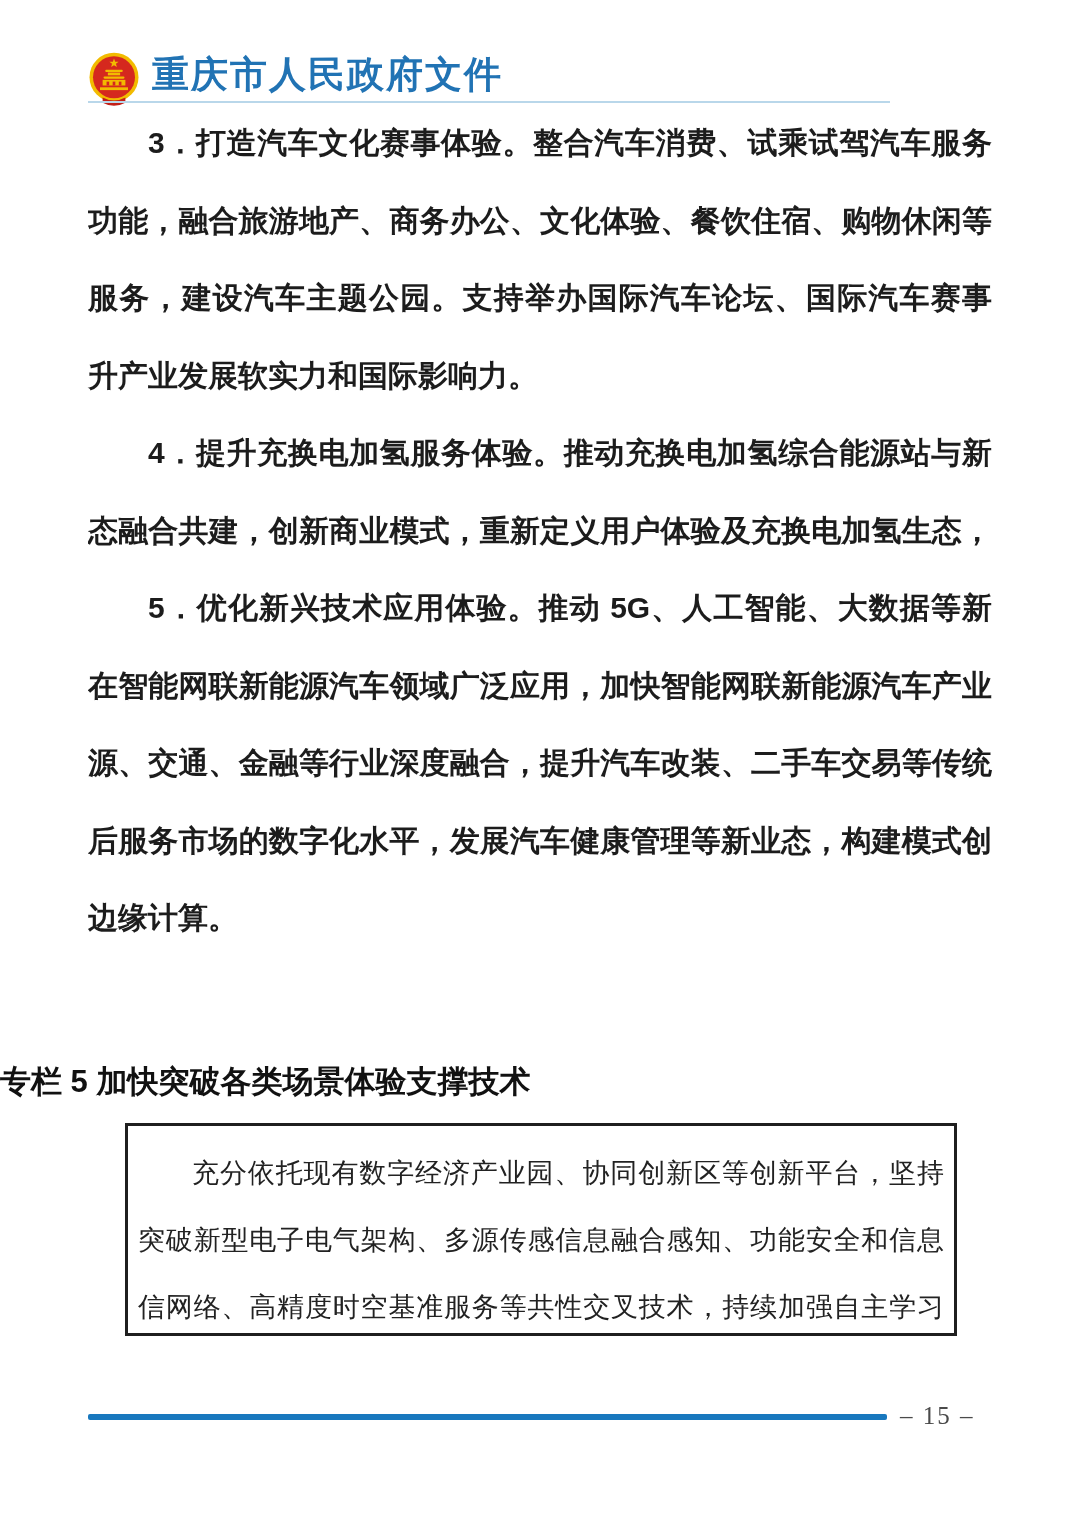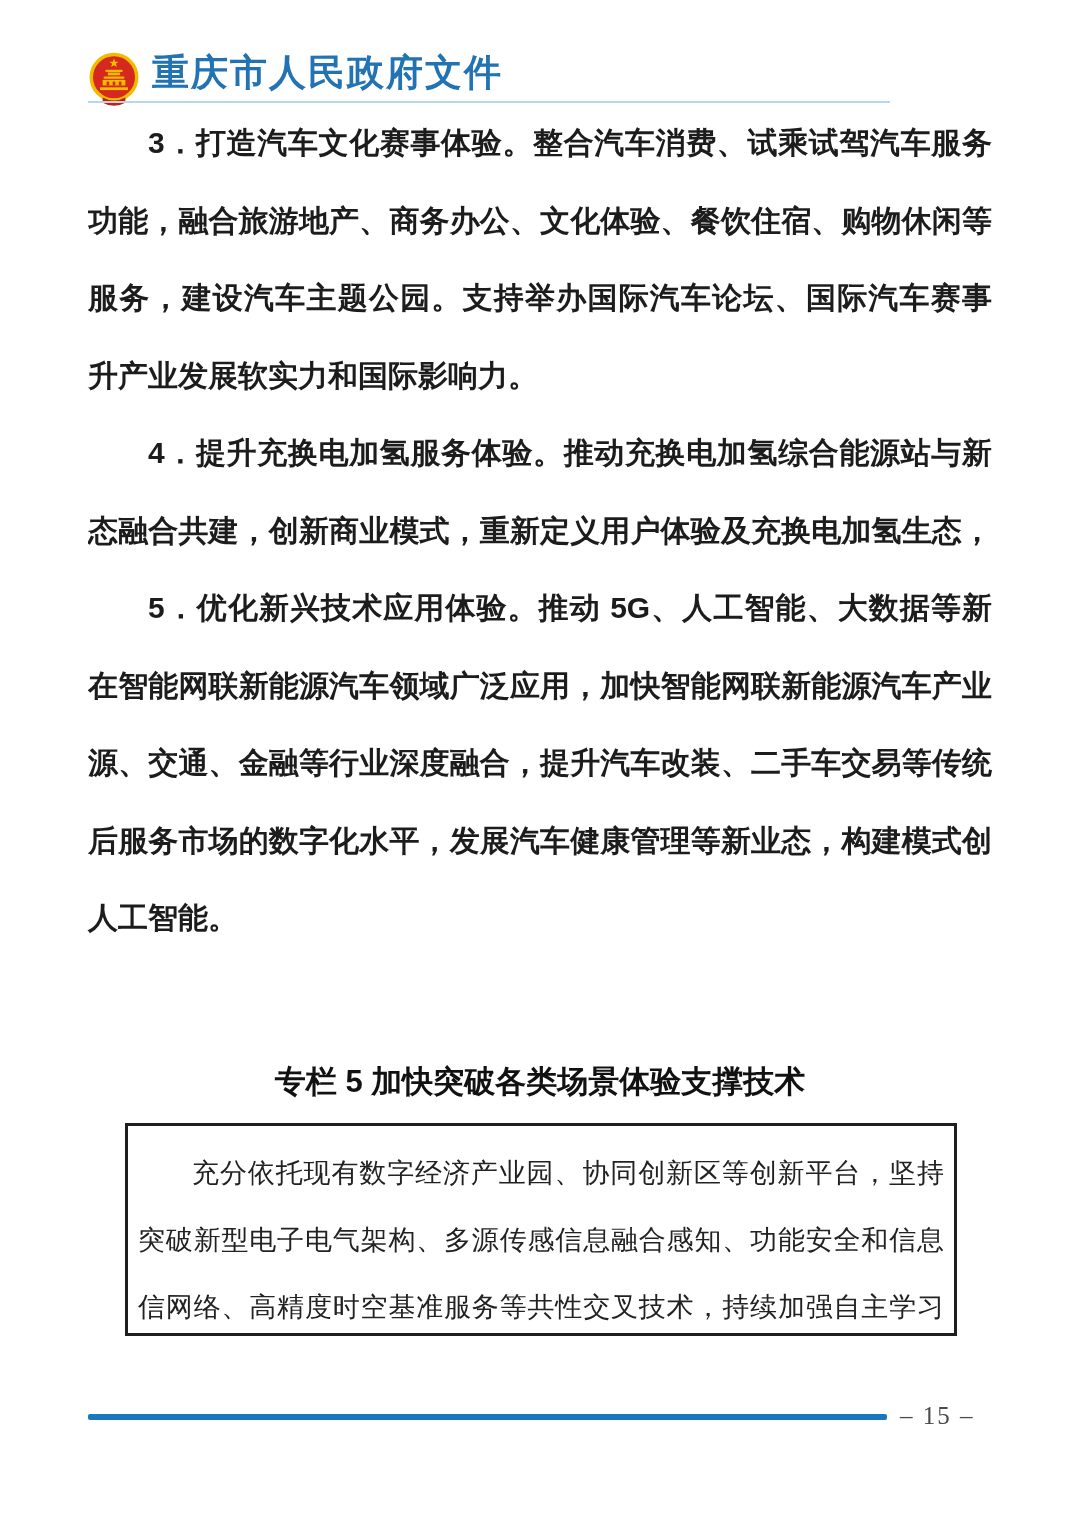--- a/index.html
+++ b/index.html
@@ -29,21 +29,21 @@
     font-weight:bold;
     text-align:justify;text-justify:inter-character;
     white-space:nowrap;
   }
   .body-line.fill{text-align-last:justify;white-space:normal;overflow:hidden;}
   .body-line.endline{text-align-last:left;}
   .body-line.indent{text-indent:2em;}
   
   .column-heading{
     position:absolute;left:0;top:1040px;width:1080px;height:83px;
-    line-height:83px;text-align:center;
+    line-height:83px;
     font-size:31px;font-weight:bold;color:#111111;
   }
   
   .column-box{
     position:absolute;left:125px;top:1123px;width:832px;height:213px;
     border:3px solid #1f1f1f;box-sizing:border-box;
     padding:14px 10px 0 10px;overflow:hidden;
     font-family:"Liberation Serif", serif;
   }
   .box-line{
@@ -77,40 +77,40 @@
     <rect x="22" y="21.5" width="20" height="2.6" rx="1.2" fill="#f2bb00"></rect>
     <rect x="25" y="24.6" width="14" height="3.2" fill="#f2bb00"></rect>
     <rect x="20" y="29" width="24" height="2.6" rx="1.2" fill="#f2bb00"></rect>
     <rect x="19" y="33" width="26" height="6.4" fill="#f2bb00"></rect>
     <rect x="23.5" y="35" width="3" height="4.4" fill="#d5281e"></rect>
     <rect x="30.5" y="35" width="3" height="4.4" fill="#d5281e"></rect>
     <rect x="37.5" y="35" width="3" height="4.4" fill="#d5281e"></rect>
     <rect x="16" y="41.5" width="32" height="3.2" fill="#f2bb00"></rect>
     <path d="M19 53 Q32 60 45 53 L45 59 Q32 66 19 59 Z" fill="#c21f17"></path>
   </svg>
-  <div class="header-title" style="color:#2173b4;font-family:Liberation Mono, monospace;">重庆市人民政府文件</div>
+  <div class="header-title" style="color:#2173b4;">重庆市人民政府文件</div>
   <div class="header-underline" style="background:#b9d7ea;"></div>
 
   <div class="body-text">
     <div>
       <div class="body-line indent fill">3．打造汽车文化赛事体验。整合汽车消费、试乘试驾汽车服务等主要</div>
       <div class="body-line fill">功能，融合旅游地产、商务办公、文化体验、餐饮住宿、购物休闲等配套</div>
       <div class="body-line fill">服务，建设汽车主题公园。支持举办国际汽车论坛、国际汽车赛事等，提</div>
       <div class="body-line endline">升产业发展软实力和国际影响力。</div>
     </div>
     <div>
       <div class="body-line indent fill">4．提升充换电加氢服务体验。推动充换电加氢综合能源站与新零售业</div>
       <div class="body-line fill">态融合共建，创新商业模式，重新定义用户体验及充换电加氢生态，打</div>
     </div>
     <div>
       <div class="body-line indent fill">5．优化新兴技术应用体验。推动 5G、人工智能、大数据等新兴技术</div>
       <div class="body-line fill">在智能网联新能源汽车领域广泛应用，加快智能网联新能源汽车产业与能</div>
       <div class="body-line fill">源、交通、金融等行业深度融合，提升汽车改装、二手车交易等传统汽车</div>
       <div class="body-line fill">后服务市场的数字化水平，发展汽车健康管理等新业态，构建模式创新的</div>
-      <div class="body-line endline">人工智能。</div>
+      <div class="body-line endline">边缘计算。</div>
     </div>
   </div>
 
   <div class="column-heading">专栏 5 加快突破各类场景体验支撑技术</div>
 
   <div class="column-box">
     <div class="box-line indent fill">充分依托现有数字经济产业园、协同创新区等创新平台，坚持软硬件协同攻关，</div>
     <div class="box-line fill">突破新型电子电气架构、多源传感信息融合感知、功能安全和信息安全、车用无线通</div>
     <div class="box-line fill">信网络、高精度时空基准服务等共性交叉技术，持续加强自主学习控制、边缘计算、</div>
   </div>

